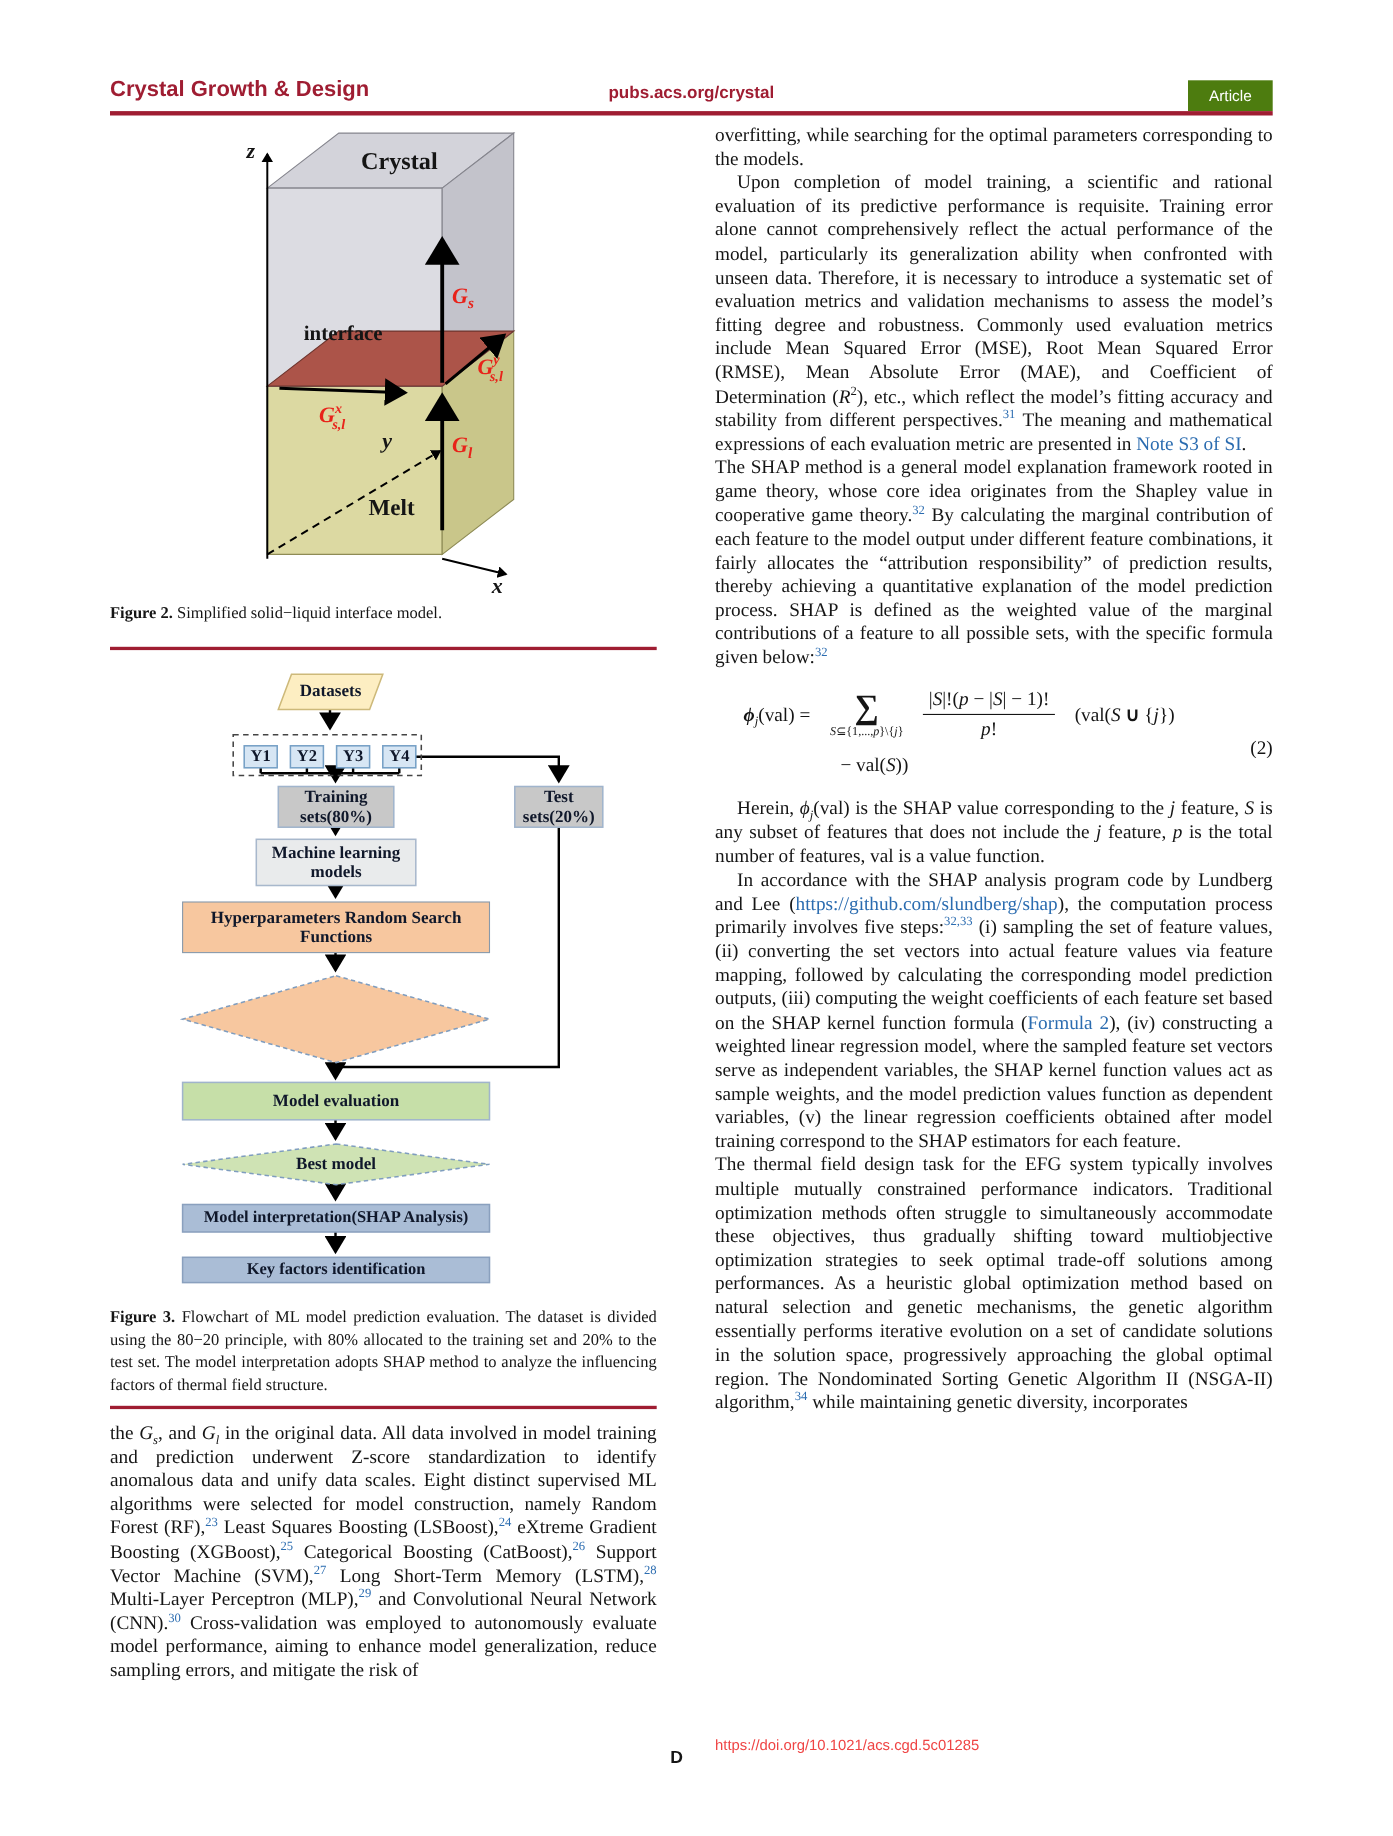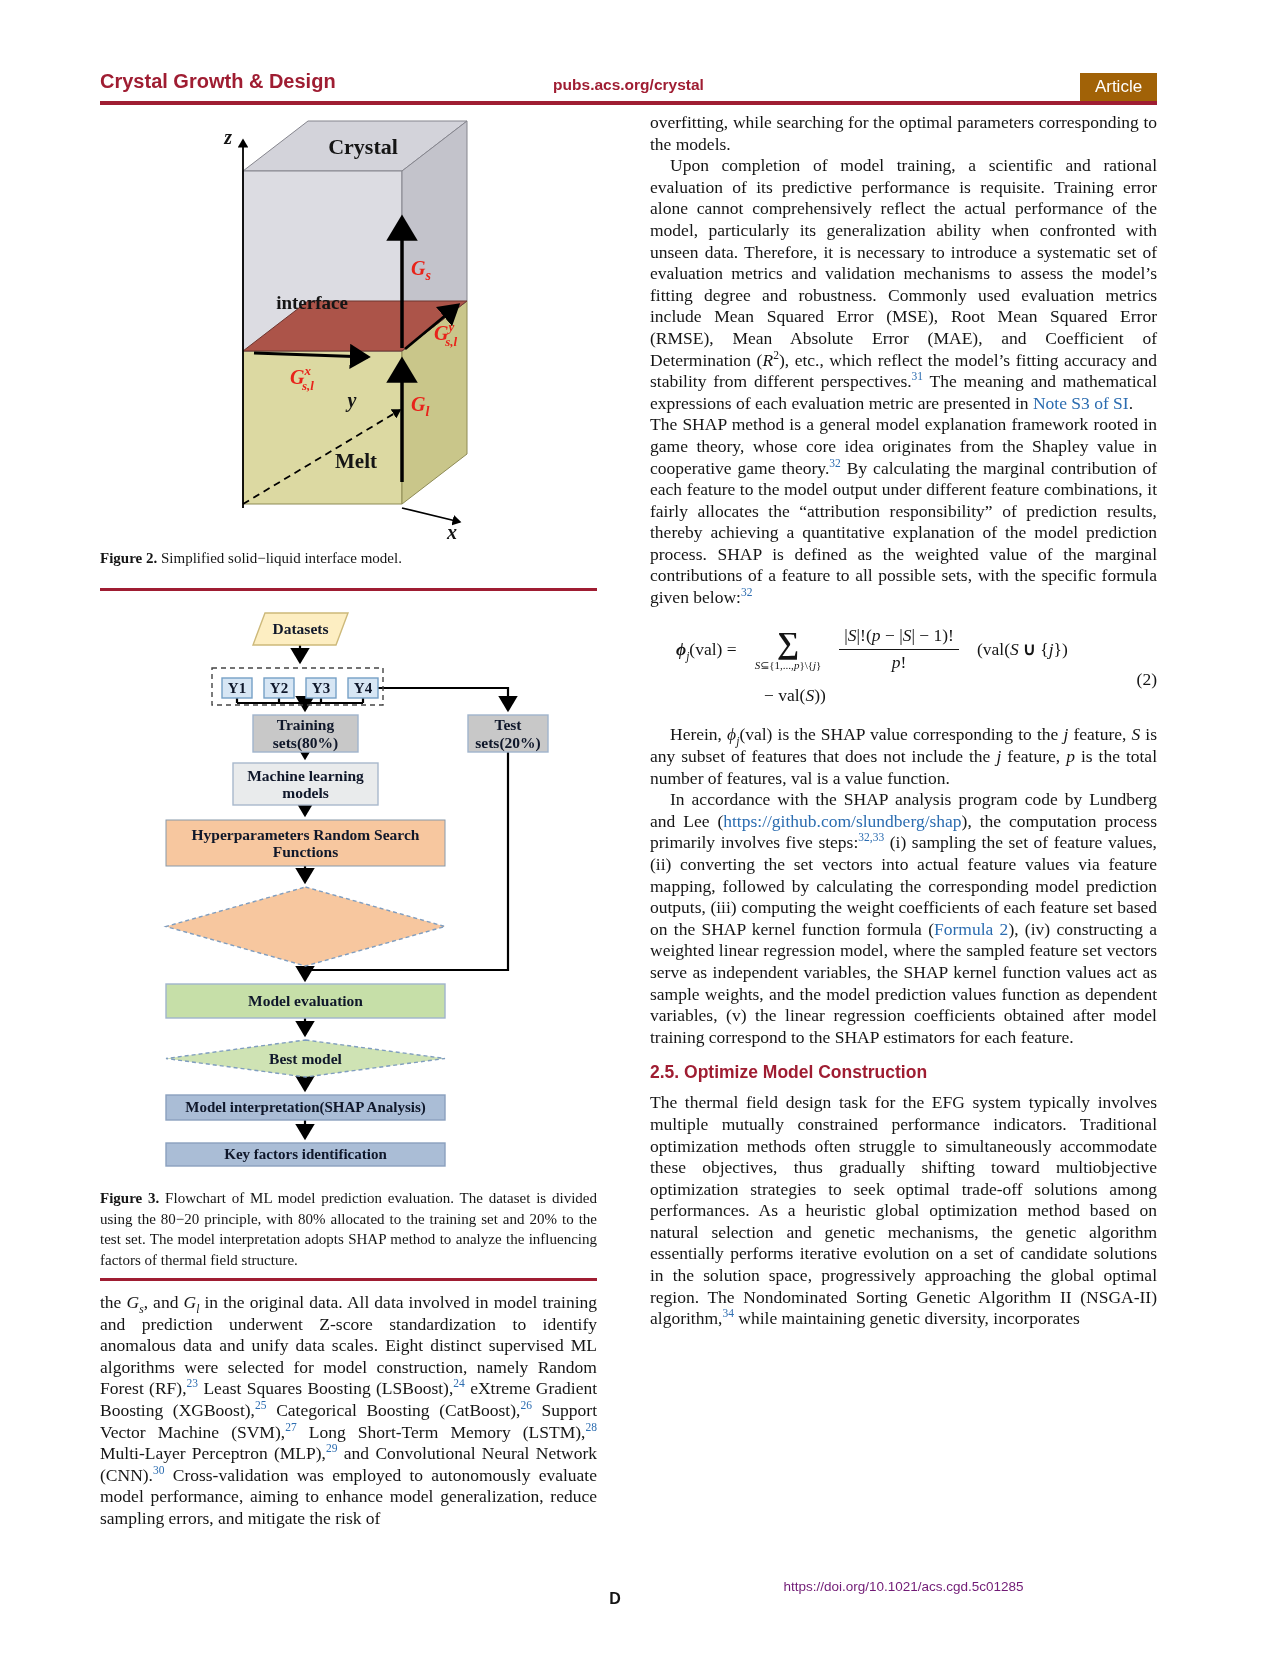--- a/index.html
+++ b/index.html
@@ -5,22 +5,22 @@
   html,body{margin:0;padding:0;}
   body{
     width:1266px;height:1669px;position:relative;background:#ffffff;
     font-family:"Liberation Serif",serif;color:#151515;overflow:hidden;
   }
   .abs{position:absolute;}
 
   
   .journal-title{left:100px;top:70px;font-family:"Liberation Sans",sans-serif;font-weight:bold;font-size:20px;color:#9f1d32;}
   .journal-url{left:100px;top:76px;width:1057px;text-align:center;font-family:"Liberation Sans",sans-serif;font-weight:bold;font-size:15.5px;color:#9f1d32;}
-  .article-badge{left:1080px;top:73px;width:77px;height:28px;background:#a16207;color:#fff;
-    font-family:"Liberation Sans",sans-serif;font-size:17px;display:flex;align-items:center;justify-content:center;}
+  .article-badge{left:1080px;top:73px;width:77px;height:28px;background:#4d7c0f;color:#fff;
+    font-family:"Liberation Sans",sans-serif;font-size:14px;display:flex;align-items:center;justify-content:center;}
   .header-rule{left:100px;top:101px;width:1057px;height:4px;background:#9f1d32;}
   .col-rule{height:2.5px;background:#9f1d32;}
 
   
   .just{text-align:justify;font-size:17.5px;line-height:21.6px;}
   p{margin:0;}
   p.indent{text-indent:20px;}
   .section-h{font-family:"Liberation Sans",sans-serif;font-weight:bold;font-size:17.5px;color:#9f1d32;margin:14px 0 9px 0;}
   .caption{font-size:15px;line-height:20.5px;text-align:justify;}
   .cap-label{font-weight:bold;}
@@ -47,22 +47,22 @@
   .eq-fden{padding-top:2px;}
   .eq-row2{margin-top:12px;padding-left:88px;}
   .eq-number{padding-bottom:16px;}
 
   
   .fnode{position:absolute;display:flex;align-items:center;justify-content:center;text-align:center;
     font-weight:bold;font-size:15.5px;line-height:1.12;color:#0f172a;}
 
   
   .footer-page{left:100px;top:1590px;width:1030px;text-align:center;font-weight:bold;font-size:16px;font-family:"Liberation Sans",sans-serif;}
-  .footer-doi{left:650px;top:1578px;width:507px;text-align:center;font-family:"Liberation Sans",sans-serif;
-    font-size:13.5px;line-height:18px;color:#701a75;}
+  .footer-doi{left:650px;top:1578px;width:507px;text-align:left;font-family:"Liberation Sans",sans-serif;
+    font-size:13.5px;line-height:18px;color:#ef4444;}
   .footer-cite{font-style:italic;}
 </style>
 </head>
 <body>
 
 <div class="abs journal-title">Crystal Growth &amp; Design</div>
 <div class="abs journal-url">pubs.acs.org/crystal</div>
 <div class="abs article-badge">Article</div>
 <div class="abs header-rule"></div>
 
@@ -200,20 +200,19 @@
         <span class="eq-tail">(val(<span class="run-i">S</span> <span class="run-b">∪</span> {<span class="run-i">j</span>})</span>
       </div>
       <div class="eq-row2">− val(<span class="run-i">S</span>))</div>
     </div>
     <div class="eq-number">(2)</div>
   </div>
 
   <p class="just indent">Herein, <span class="run-i">ϕ</span><span class="run-sub">j</span>(val) is the SHAP value corresponding to the <span class="run-i">j</span> feature, <span class="run-i">S</span> is any subset of features that does not include the <span class="run-i">j</span> feature, <span class="run-i">p</span> is the total number of features, val is a value function.</p>
   <p class="just indent">In accordance with the SHAP analysis program code by Lundberg and Lee (<span class="run-link">https://github.com/slundberg/shap</span>), the computation process primarily involves five steps:<span class="run-ref">32,33</span> (i) sampling the set of feature values, (ii) converting the set vectors into actual feature values via feature mapping, followed by calculating the corresponding model prediction outputs, (iii) computing the weight coefficients of each feature set based on the SHAP kernel function formula (<span class="run-link">Formula 2</span>), (iv) constructing a weighted linear regression model, where the sampled feature set vectors serve as independent variables, the SHAP kernel function values act as sample weights, and the model prediction values function as dependent variables, (v) the linear regression coefficients obtained after model training correspond to the SHAP estimators for each feature.</p>
 
-  <h2 class="section-h">2.5. Optimize Model Construction</h2>
   <p class="just">The thermal field design task for the EFG system typically involves multiple mutually constrained performance indicators. Traditional optimization methods often struggle to simultaneously accommodate these objectives, thus gradually shifting toward multiobjective optimization strategies to seek optimal trade-off solutions among performances. As a heuristic global optimization method based on natural selection and genetic mechanisms, the genetic algorithm essentially performs iterative evolution on a set of candidate solutions in the solution space, progressively approaching the global optimal region. The Nondominated Sorting Genetic Algorithm II (NSGA-II) algorithm,<span class="run-ref">34</span> while maintaining genetic diversity, incorporates</p>
 </div>
 
 <div class="abs footer-page">D</div>
 <div class="abs footer-doi">
   <div>https://doi.org/10.1021/acs.cgd.5c01285</div>
 </div>
 
 </body></html>

